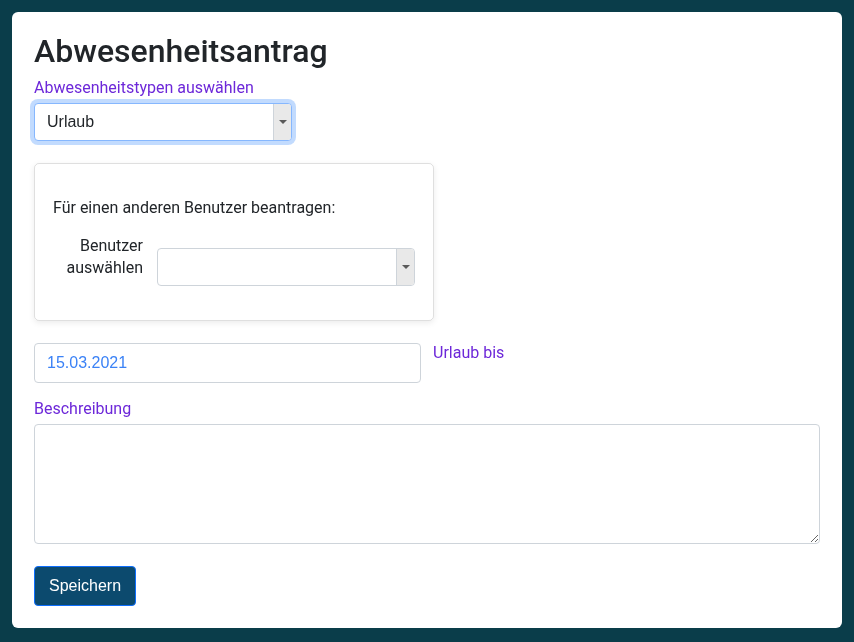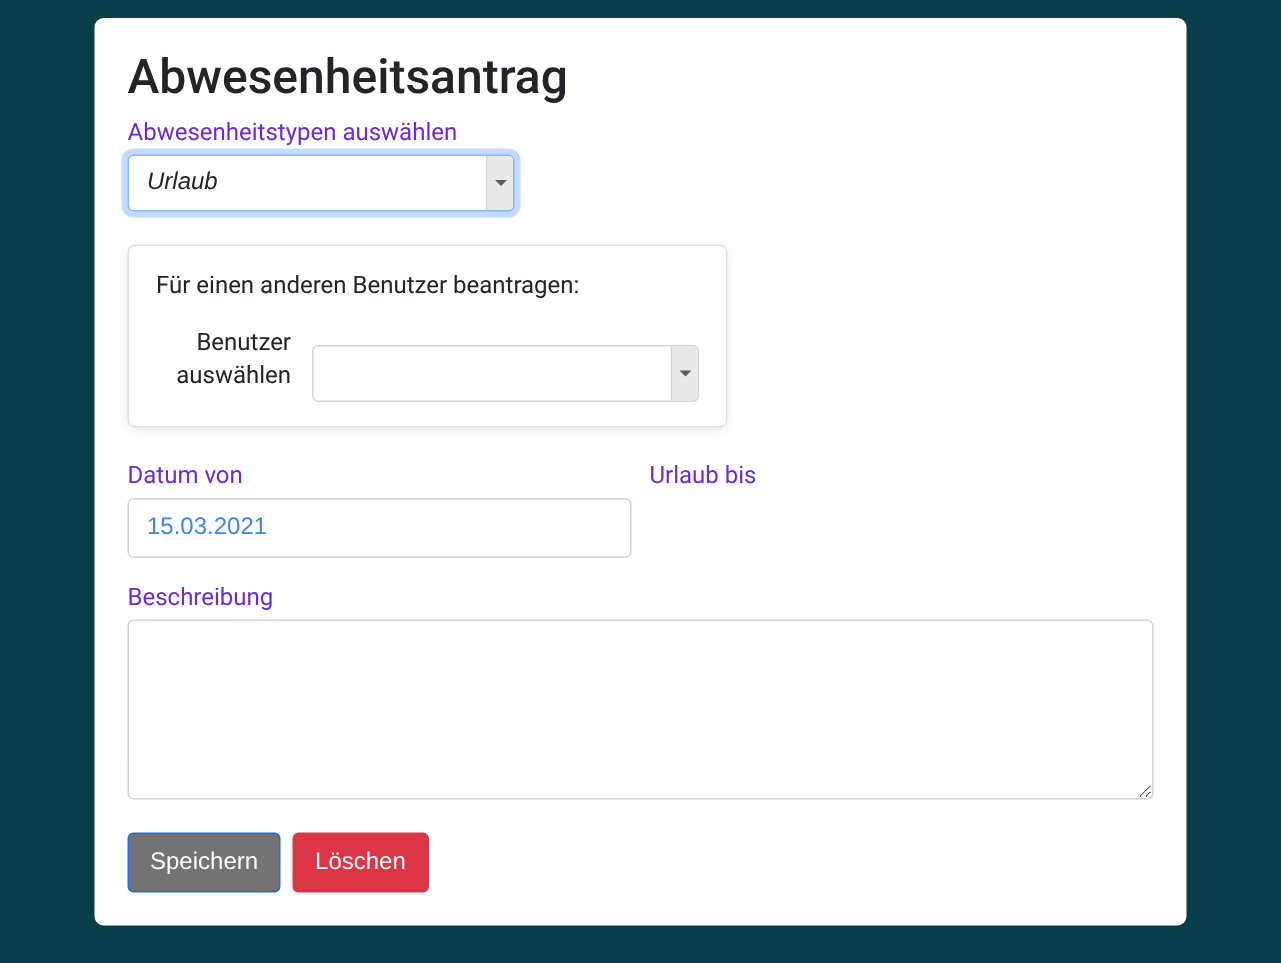--- a/index.html
+++ b/index.html
@@ -11,21 +11,21 @@
       font-family: -apple-system, BlinkMacSystemFont, "Segoe UI", Roboto, "Helvetica Neue", Arial, sans-serif;
       background-color: #0a3d4a;
       padding: 12px;
       font-size: 16px;
       color: #212529;
     }
     .card {
       background-color: #ffffff;
       border-radius: 6px;
       padding: 20px 22px 22px 22px;
-      width: 728px;
+      width: 830px;
       margin: 0 auto;
     }
     h1 {
       font-size: 32px;
       font-weight: 500;
       margin-bottom: 8px;
       color: #212529;
     }
     .form-label {
       display: block;
@@ -38,21 +38,20 @@
       padding: 6px 28px 6px 12px;
       font-size: 16px;
       line-height: 1.5;
       color: #212529;
       background-color: #fff;
       border: 1px solid #ced4da;
       border-radius: 4px;
       appearance: none;
       background-image: none;
       position: relative;
-      font-style: italic;
     }
     .select-wrapper {
       position: relative;
       display: block;
     }
     .select-caret {
       position: absolute;
       right: 1px;
       top: 1px;
       bottom: 1px;
@@ -78,21 +77,21 @@
       margin-bottom: 22px;
     }
     .type-select-wrap .form-select {
       border-color: #86b7fe;
       box-shadow: 0 0 0 4px rgba(13,110,253,0.25);
     }
     .sub-card {
       border: 1px solid rgba(0,0,0,0.125);
       border-radius: 5px;
       box-shadow: 0 2px 6px rgba(0,0,0,0.08);
-      padding: 16px 18px;
+      padding: 34px 18px;
       width: 400px;
       margin-bottom: 22px;
     }
     .sub-card-title {
       font-size: 16px;
       margin-bottom: 18px;
       color: #212529;
     }
     .user-row {
       display: flex;
@@ -146,21 +145,21 @@
       display: inline-block;
       padding: 7px 14px;
       font-size: 16px;
       line-height: 1.5;
       border-radius: 4px;
       border: 1px solid transparent;
       cursor: pointer;
       color: #fff;
     }
     .btn-primary {
-      background-color: #737373;
+      background-color: #0c4a6e;
       border-color: #0d6efd;
     }
     .btn-danger {
       background-color: #dc3545;
       border-color: #dc3545;
     }
   </style>
 </head>
 <body>
 
@@ -191,30 +190,28 @@
             <option></option>
           </select>
           <span class="select-caret"></span>
         </div>
       </div>
     </div>
   </div>
 
   <div class="date-row">
     <div class="date-col">
-      <label class="form-label">Datum von</label>
       <input type="text" class="form-control" value="15.03.2021" style="">
     </div>
     <div class="date-col">
       <label class="form-label">Urlaub bis</label>
     </div>
   </div>
 
   <div class="desc-group">
     <label class="form-label">Beschreibung</label>
     <textarea class="form-control" style=""></textarea>
   </div>
 
   <div class="btn-row">
     <button class="btn btn-primary">Speichern</button>
-    <button class="btn btn-danger">Löschen</button>
   </div>
 </div>
 
 </body></html>

